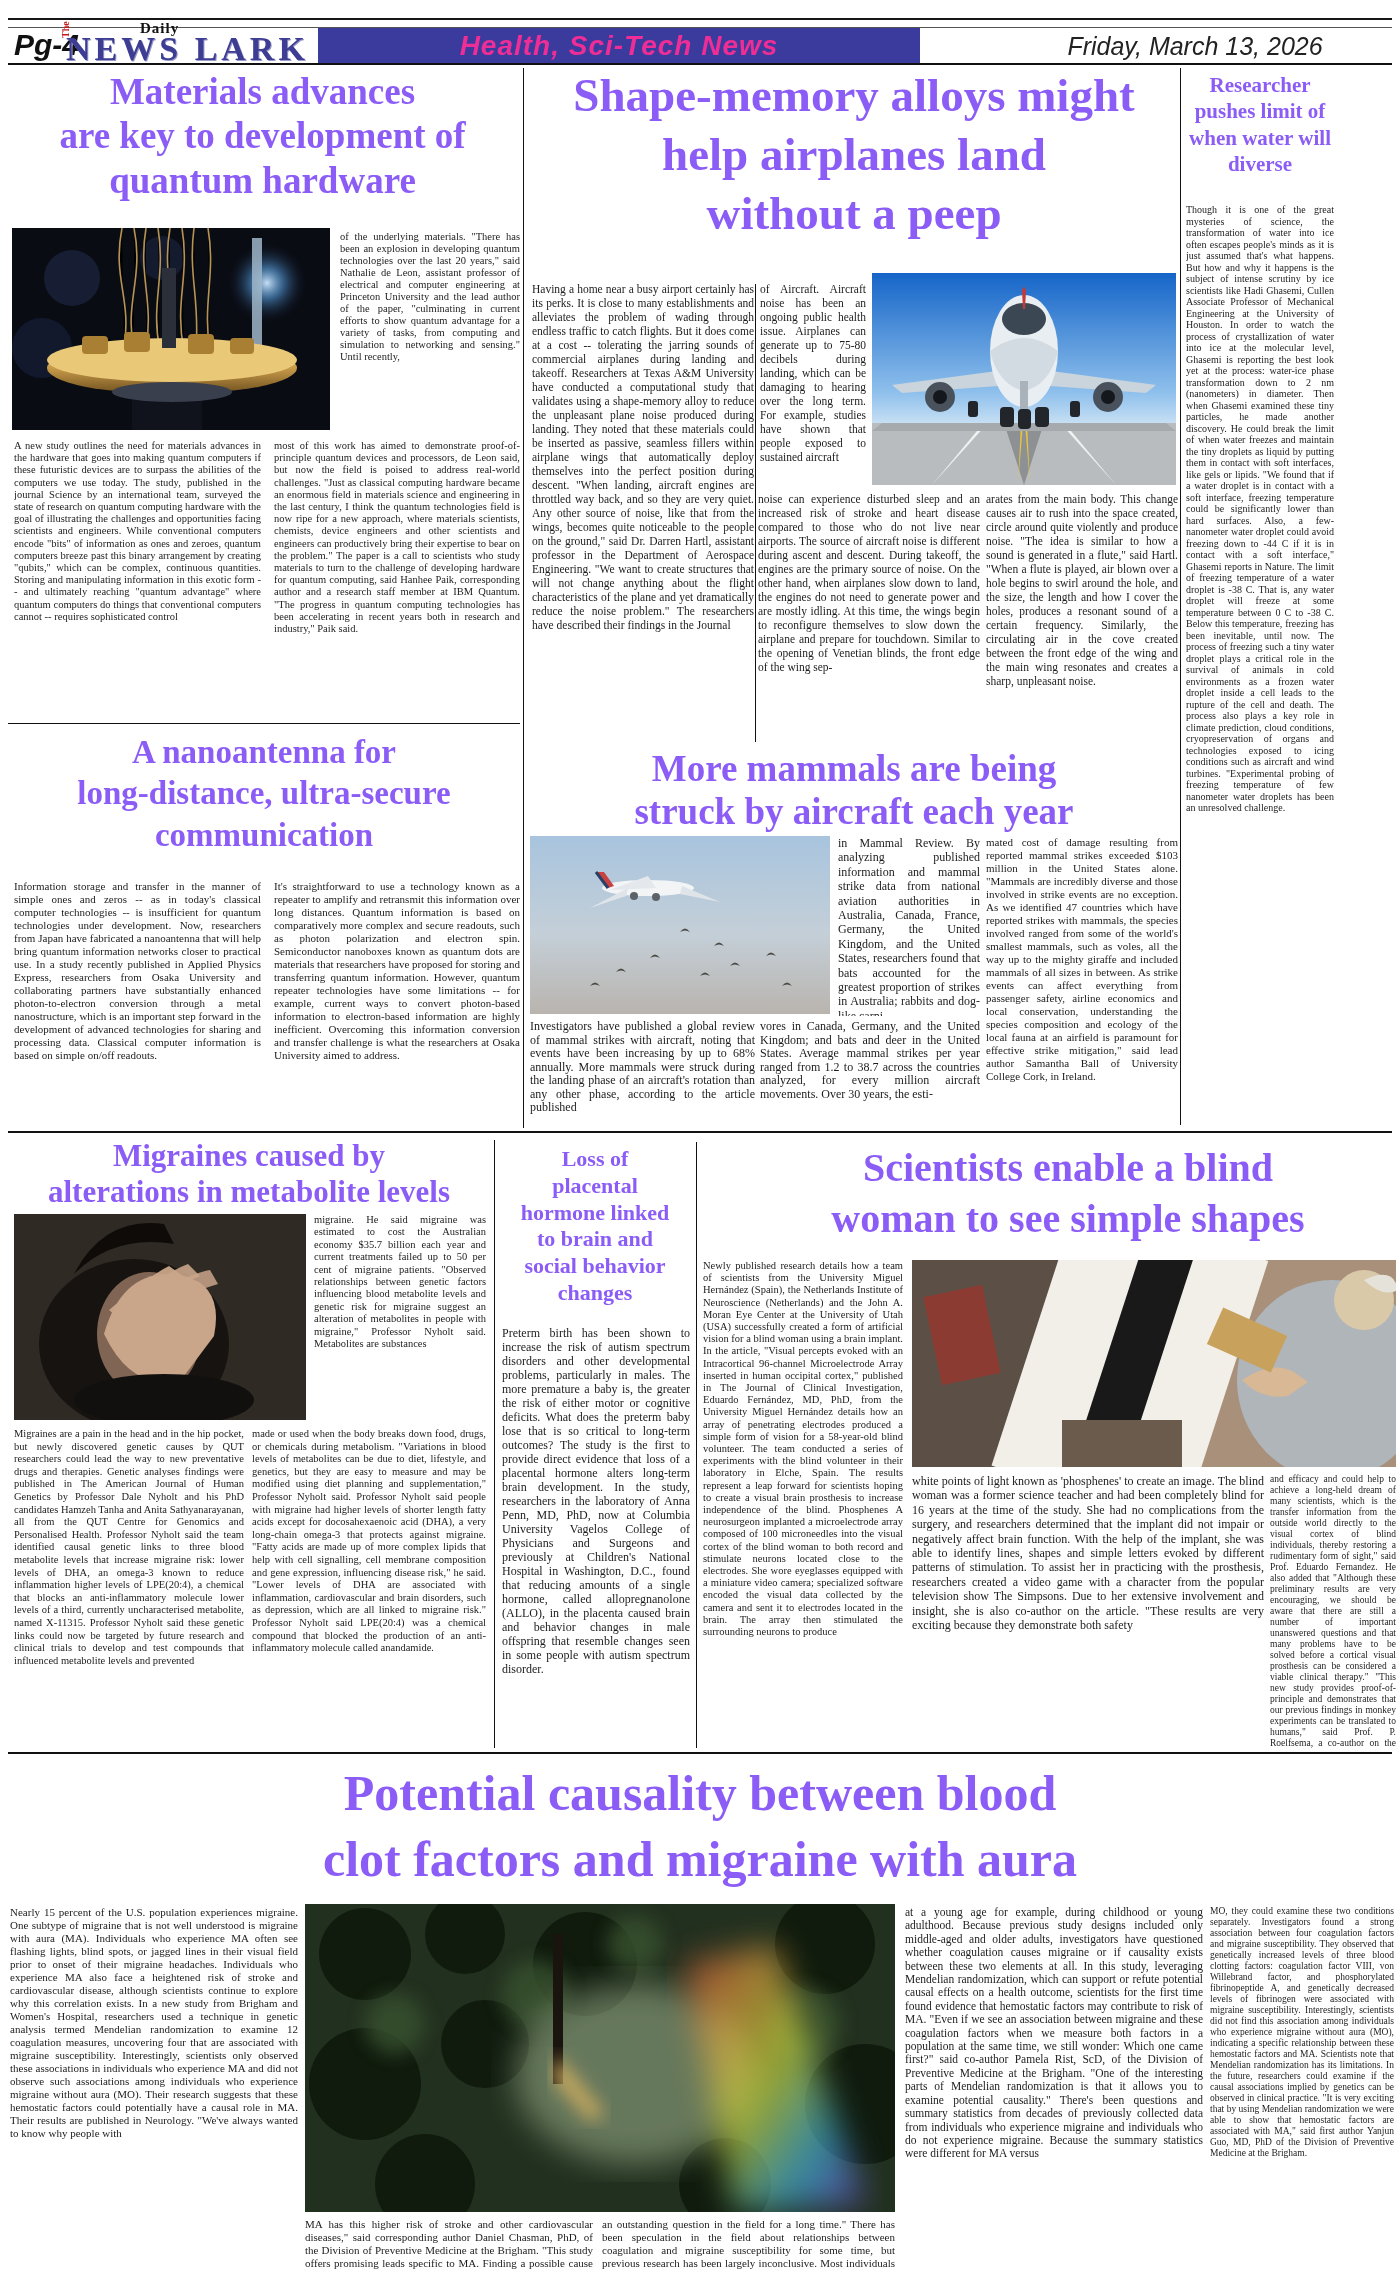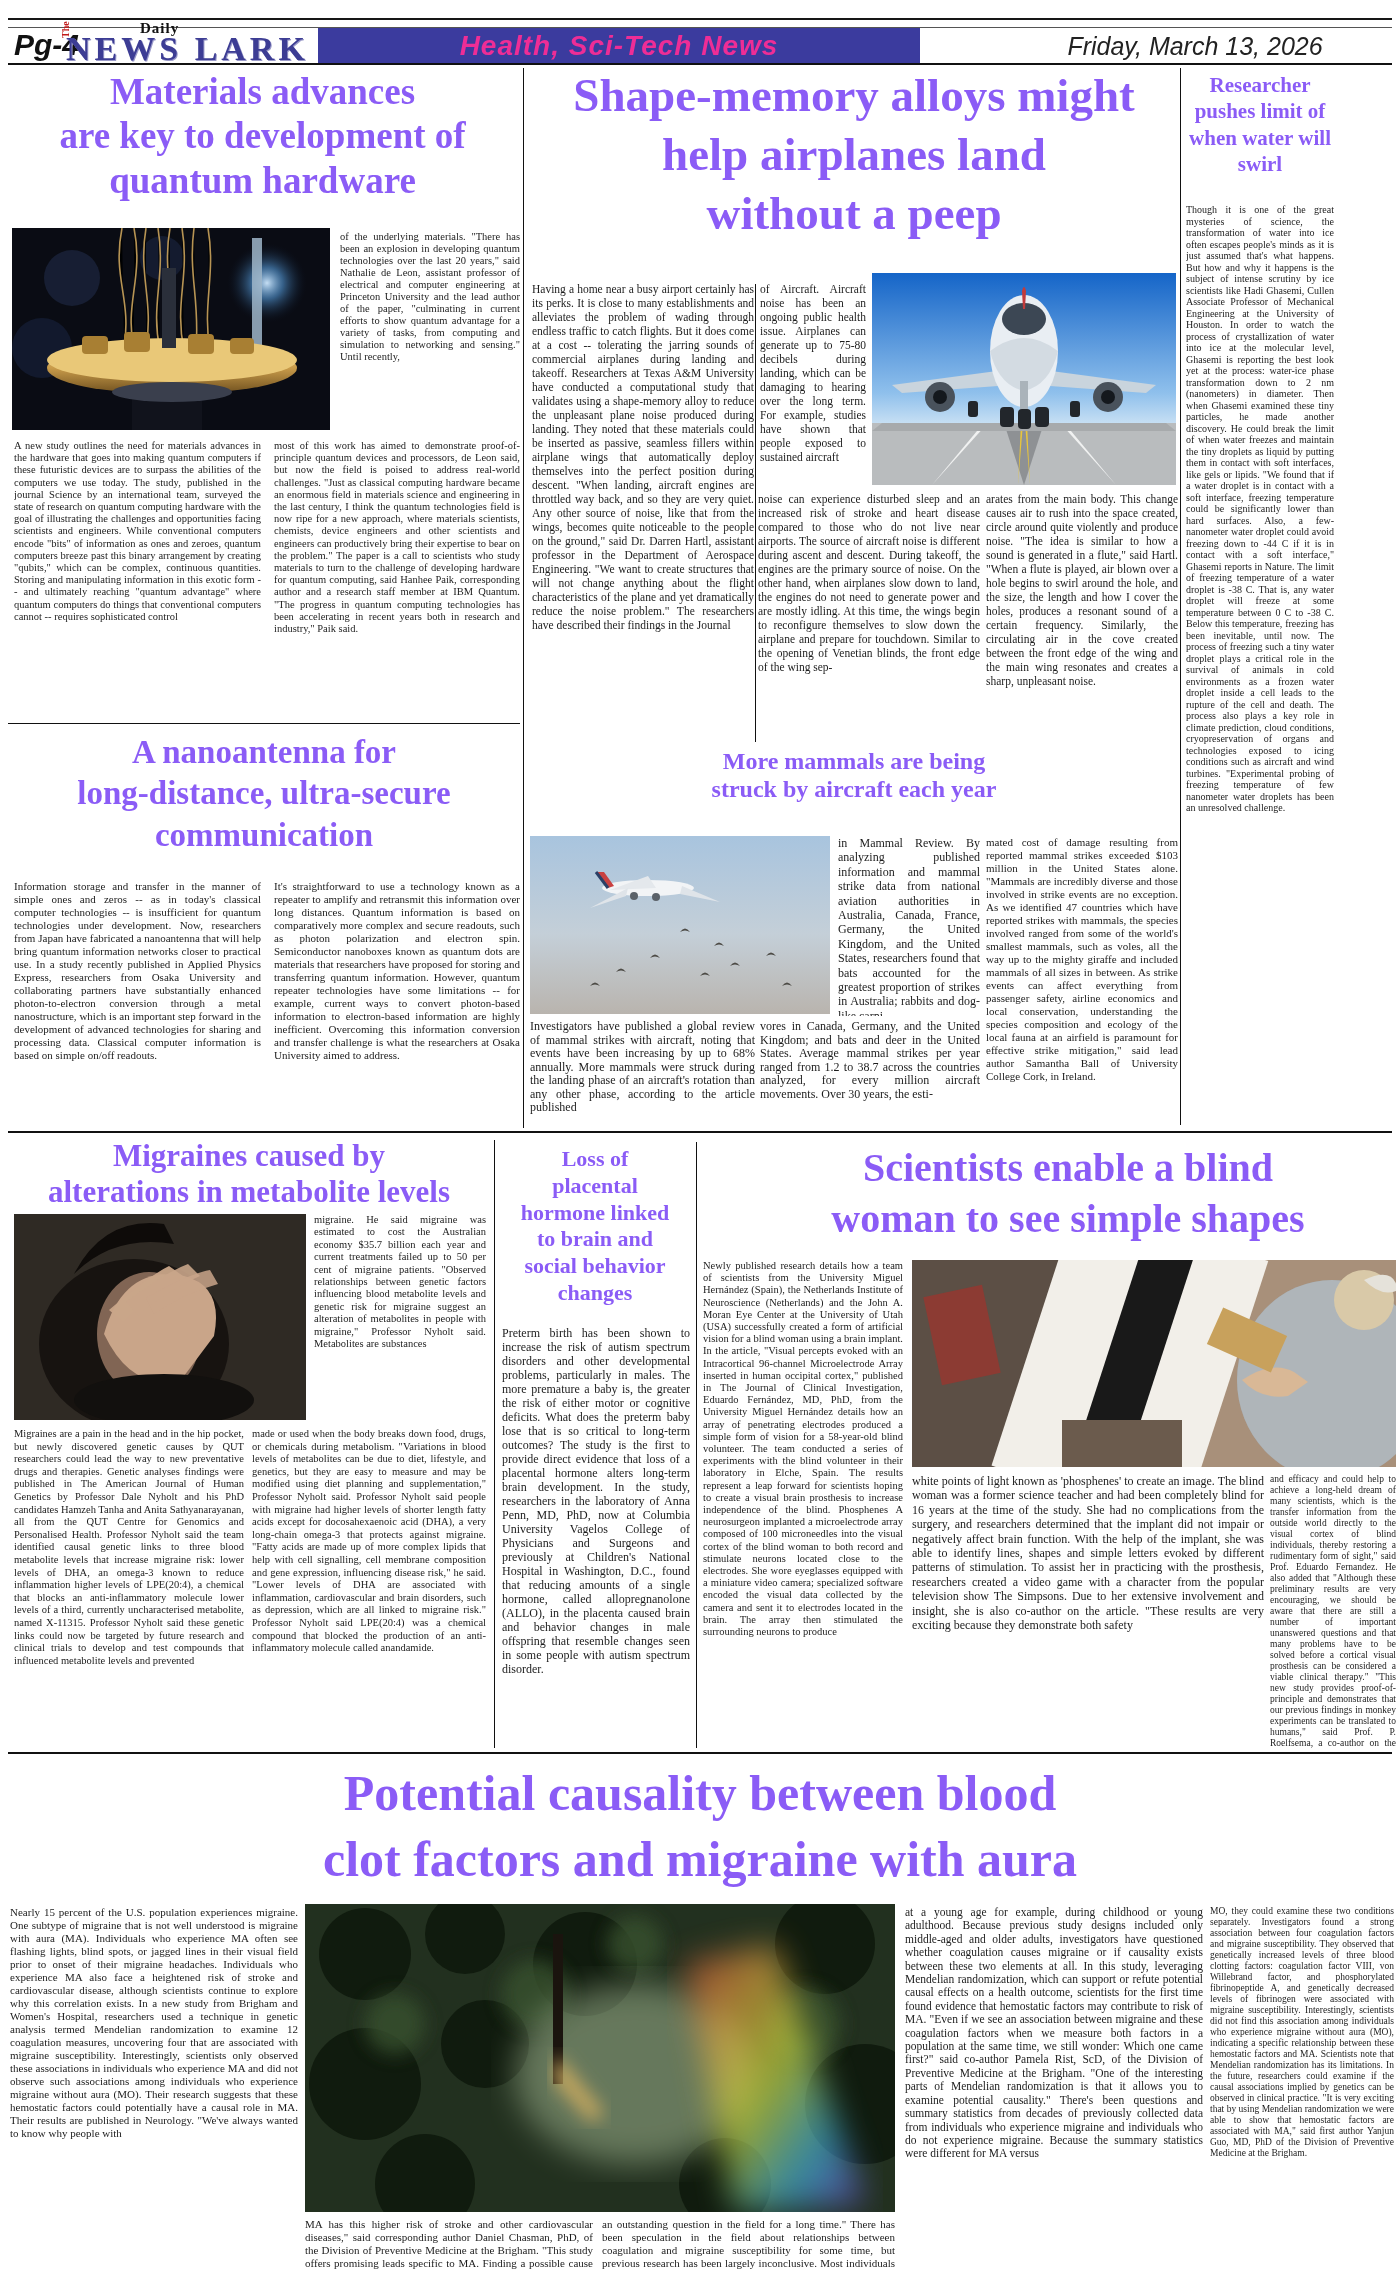--- a/index.html
+++ b/index.html
@@ -37,21 +37,21 @@
   #sm-col2b{left:758px;top:492px;width:222px;height:252px;font-size:11.5px;line-height:14px;}
   #sm-col3{left:986px;top:492px;width:192px;height:252px;font-size:11.5px;line-height:14px;}
   
   #wf-headline{left:1186px;top:72px;width:148px;font-size:21px;line-height:1.25;}
   #wf-body{left:1186px;top:204px;width:148px;height:921px;font-size:10px;line-height:11.5px;}
   
   #na-headline{left:10px;top:732px;width:508px;font-size:33px;line-height:1.25;text-align:center;}
   #na-col1{left:14px;top:880px;width:247px;height:245px;font-size:11px;line-height:13px;}
   #na-col2{left:274px;top:880px;width:246px;height:245px;font-size:11px;line-height:13px;}
   
-  #mm-headline{left:530px;top:748px;width:648px;font-size:24px;line-height:1.15;text-align:center;}
+  #mm-headline{left:530px;top:748px;width:648px;font-size:37px;line-height:1.15;text-align:center;}
   #mm-image{left:530px;top:836px;width:300px;height:178px;}
   #mm-col2a{left:838px;top:836px;width:142px;height:180px;font-size:12px;line-height:14.4px;}
   #mm-col1{left:530px;top:1020px;width:225px;height:108px;font-size:12px;line-height:13.5px;}
   #mm-col2b{left:760px;top:1020px;width:220px;height:108px;font-size:12px;line-height:13.5px;}
   #mm-col3{left:986px;top:836px;width:192px;height:292px;font-size:11px;line-height:13px;}
   
   #mg-headline{left:10px;top:1138px;width:478px;font-size:31px;line-height:1.15;}
   #mg-image{left:14px;top:1214px;width:292px;height:206px;}
   #mg-col2a{left:314px;top:1214px;width:172px;height:208px;font-size:10.5px;line-height:12.4px;}
   #mg-col1{left:14px;top:1428px;width:230px;height:320px;font-size:10.5px;line-height:12.6px;}
@@ -194,21 +194,21 @@
         <path d="M150 18 q2 -8 4 0 l-1 18 h-2 z" fill="#c23b3b"></path>
       </g>
     </svg>
   </div>
   <div class="abs body" id="sm-col2b">noise can experience disturbed sleep and an increased risk of stroke and heart disease compared to those who do not live near airports. The source of aircraft noise is different during ascent and descent. During takeoff, the engines are the primary source of noise. On the other hand, when airplanes slow down to land, the engines do not need to generate power and are mostly idling. At this time, the wings begin to reconfigure themselves to slow down the airplane and prepare for touchdown. Similar to the opening of Venetian blinds, the front edge of the wing sep-</div>
   <div class="abs body" id="sm-col3">arates from the main body. This change causes air to rush into the space created, circle around quite violently and produce noise. "The idea is similar to how a sound is generated in a flute," said Hartl. "When a flute is played, air blown over a hole begins to swirl around the hole, and the size, the length and how I cover the holes, produces a resonant sound of a certain frequency. Similarly, the circulating air in the cove created between the front edge of the wing and the main wing resonates and creates a sharp, unpleasant noise.</div>
 
   <div class="abs hl" id="wf-headline">Researcher
 pushes limit of
 when water will
-swirl</div>
+diverse</div>
   <div class="abs body" id="wf-body">Though it is one of the great mysteries of science, the transformation of water into ice often escapes people's minds as it is just assumed that's what happens. But how and why it happens is the subject of intense scrutiny by ice scientists like Hadi Ghasemi, Cullen Associate Professor of Mechanical Engineering at the University of Houston. In order to watch the process of crystallization of water into ice at the molecular level, Ghasemi is reporting the best look yet at the process: water-ice phase transformation down to 2 nm (nanometers) in diameter. Then when Ghasemi examined these tiny particles, he made another discovery. He could break the limit of when water freezes and maintain the tiny droplets as liquid by putting them in contact with soft interfaces, like gels or lipids. "We found that if a water droplet is in contact with a soft interface, freezing temperature could be significantly lower than hard surfaces. Also, a few-nanometer water droplet could avoid freezing down to -44 C if it is in contact with a soft interface," Ghasemi reports in Nature. The limit of freezing temperature of a water droplet is -38 C. That is, any water droplet will freeze at some temperature between 0 C to -38 C. Below this temperature, freezing has been inevitable, until now. The process of freezing such a tiny water droplet plays a critical role in the survival of animals in cold environments as a frozen water droplet inside a cell leads to the rupture of the cell and death. The process also plays a key role in climate prediction, cloud conditions, cryopreservation of organs and technologies exposed to icing conditions such as aircraft and wind turbines. "Experimental probing of freezing temperature of few nanometer water droplets has been an unresolved challenge.</div>
 
   <div class="abs hl" id="na-headline">A nanoantenna for
 long-distance, ultra-secure
 communication</div>
   <div class="abs body" id="na-col1">Information storage and transfer in the manner of simple ones and zeros -- as in today's classical computer technologies -- is insufficient for quantum technologies under development. Now, researchers from Japan have fabricated a nanoantenna that will help bring quantum information networks closer to practical use. In a study recently published in Applied Physics Express, researchers from Osaka University and collaborating partners have substantially enhanced photon-to-electron conversion through a metal nanostructure, which is an important step forward in the development of advanced technologies for sharing and processing data. Classical computer information is based on simple on/off readouts.</div>
   <div class="abs body" id="na-col2">It's straightforward to use a technology known as a repeater to amplify and retransmit this information over long distances. Quantum information is based on comparatively more complex and secure readouts, such as photon polarization and electron spin. Semiconductor nanoboxes known as quantum dots are materials that researchers have proposed for storing and transferring quantum information. However, quantum repeater technologies have some limitations -- for example, current ways to convert photon-based information to electron-based information are highly inefficient. Overcoming this information conversion and transfer challenge is what the researchers at Osaka University aimed to address.</div>
 
   <div class="abs hl" id="mm-headline">More mammals are being
 struck by aircraft each year</div>

